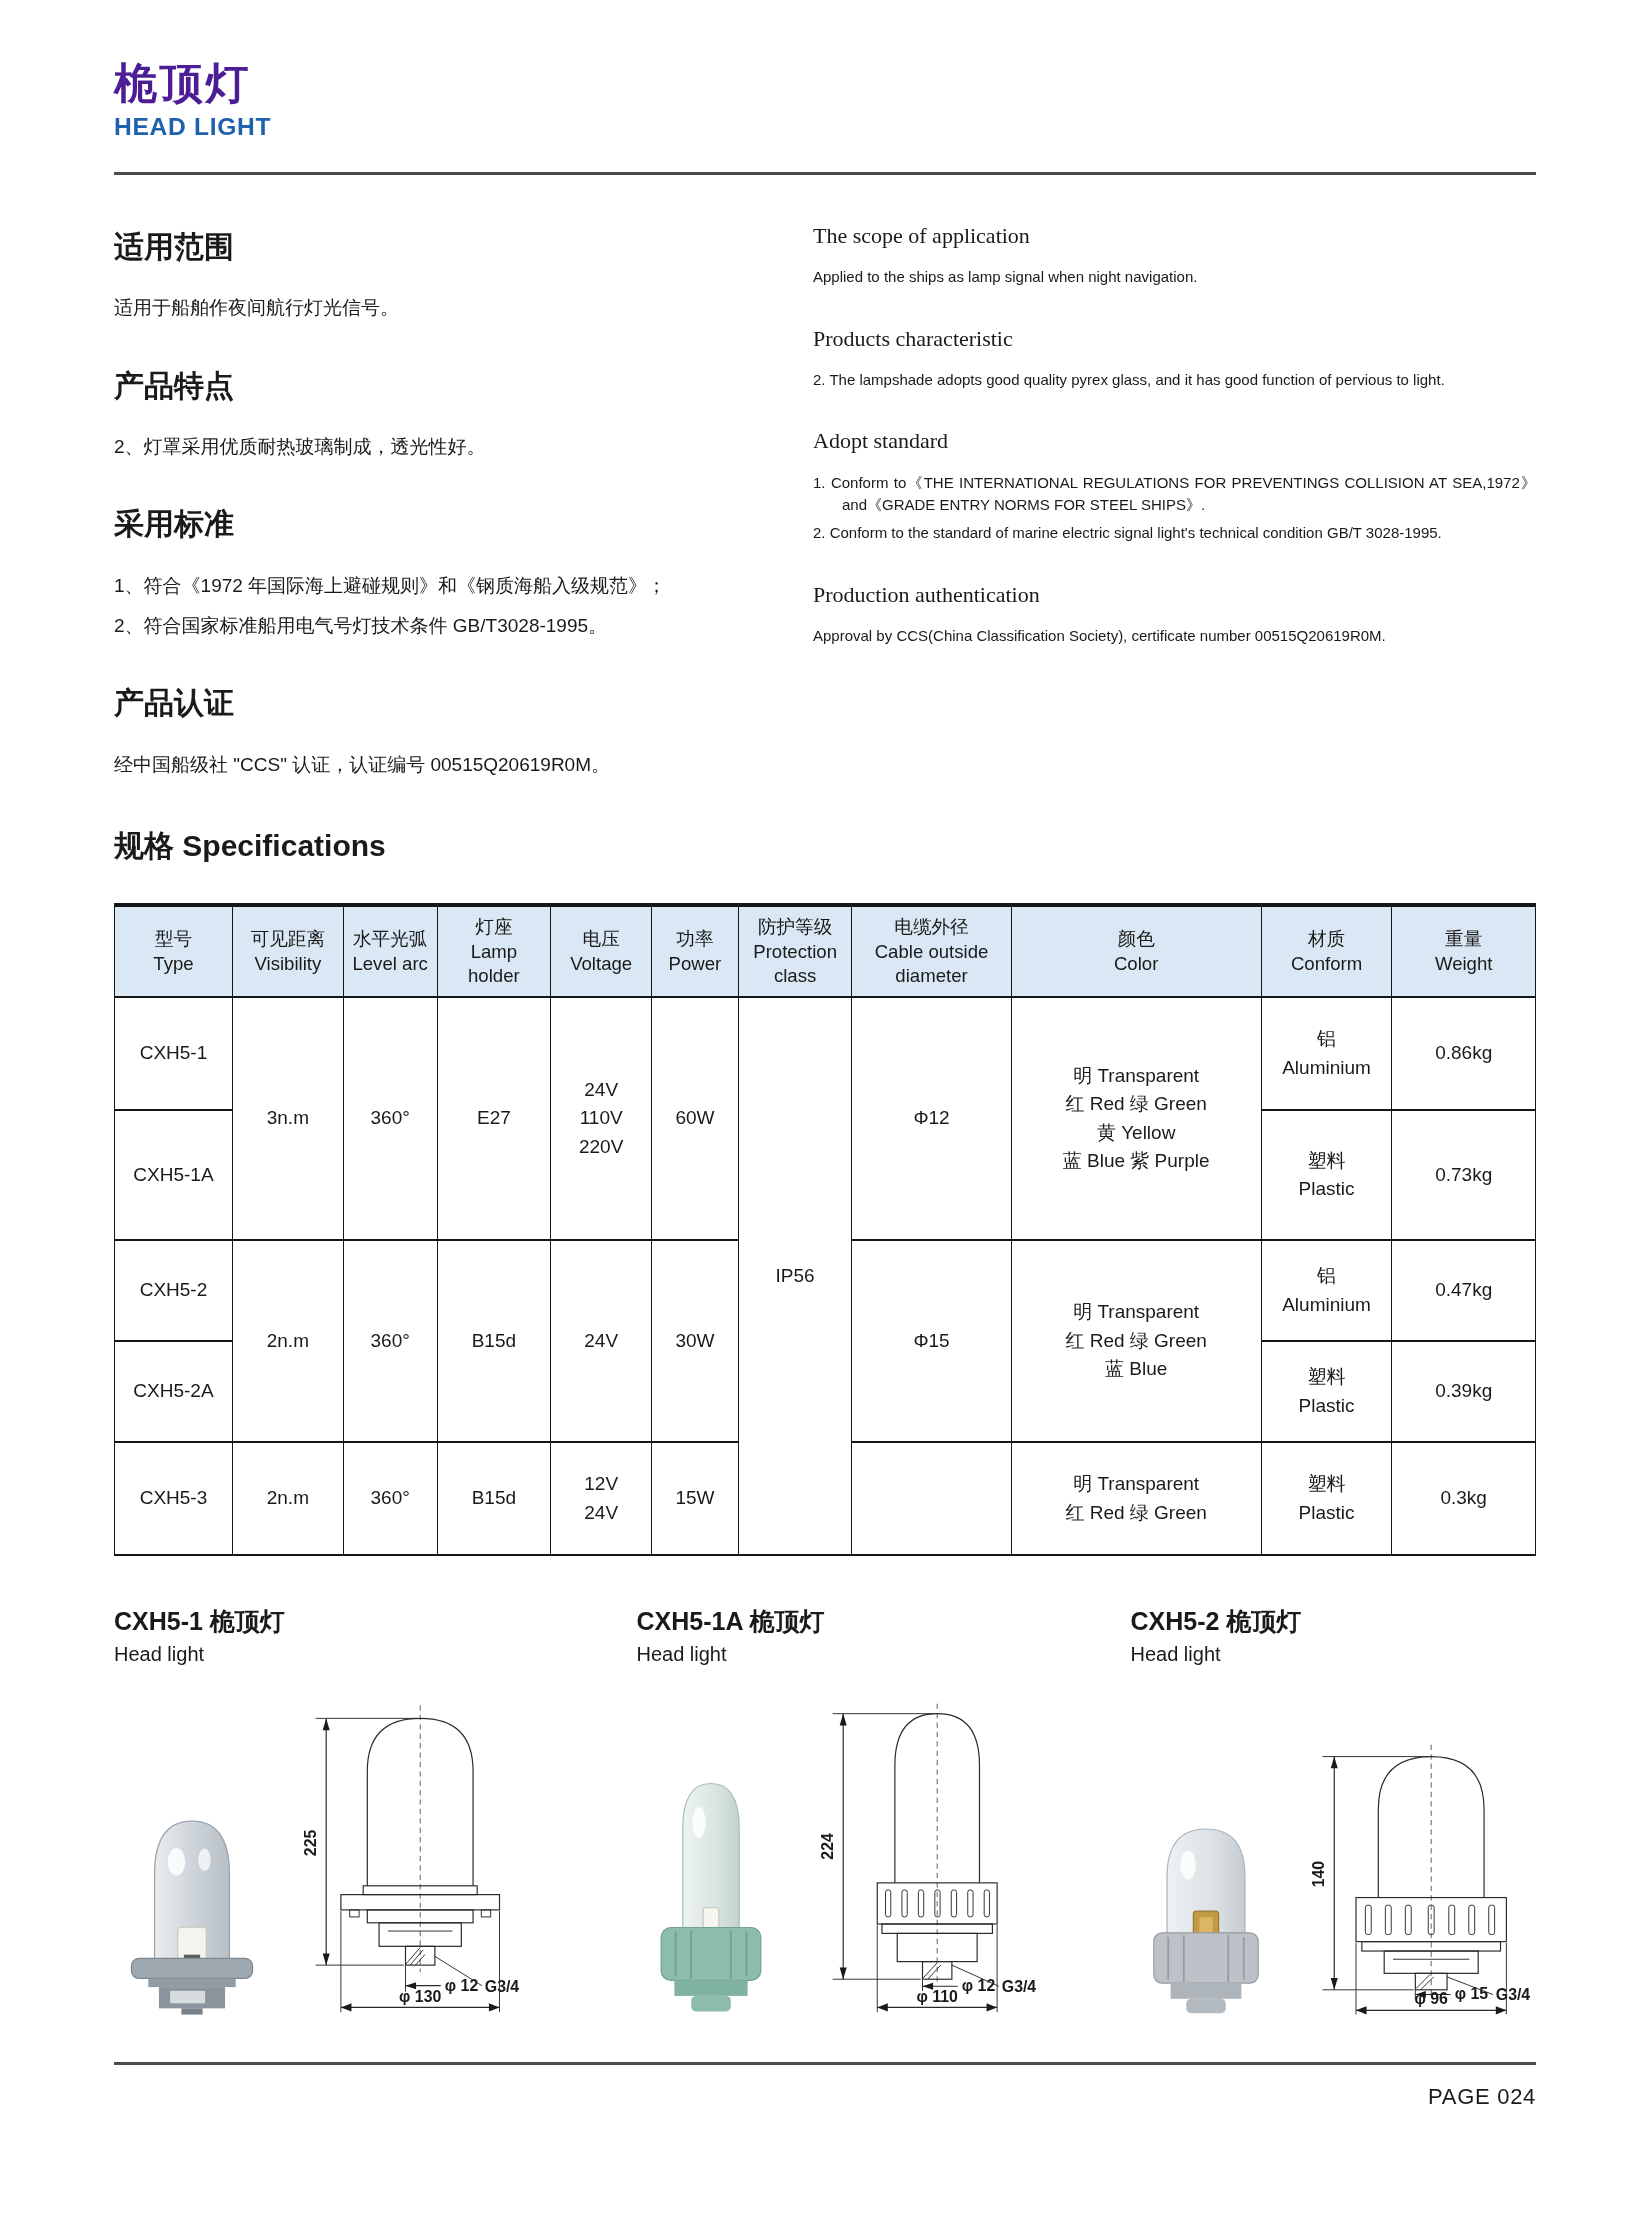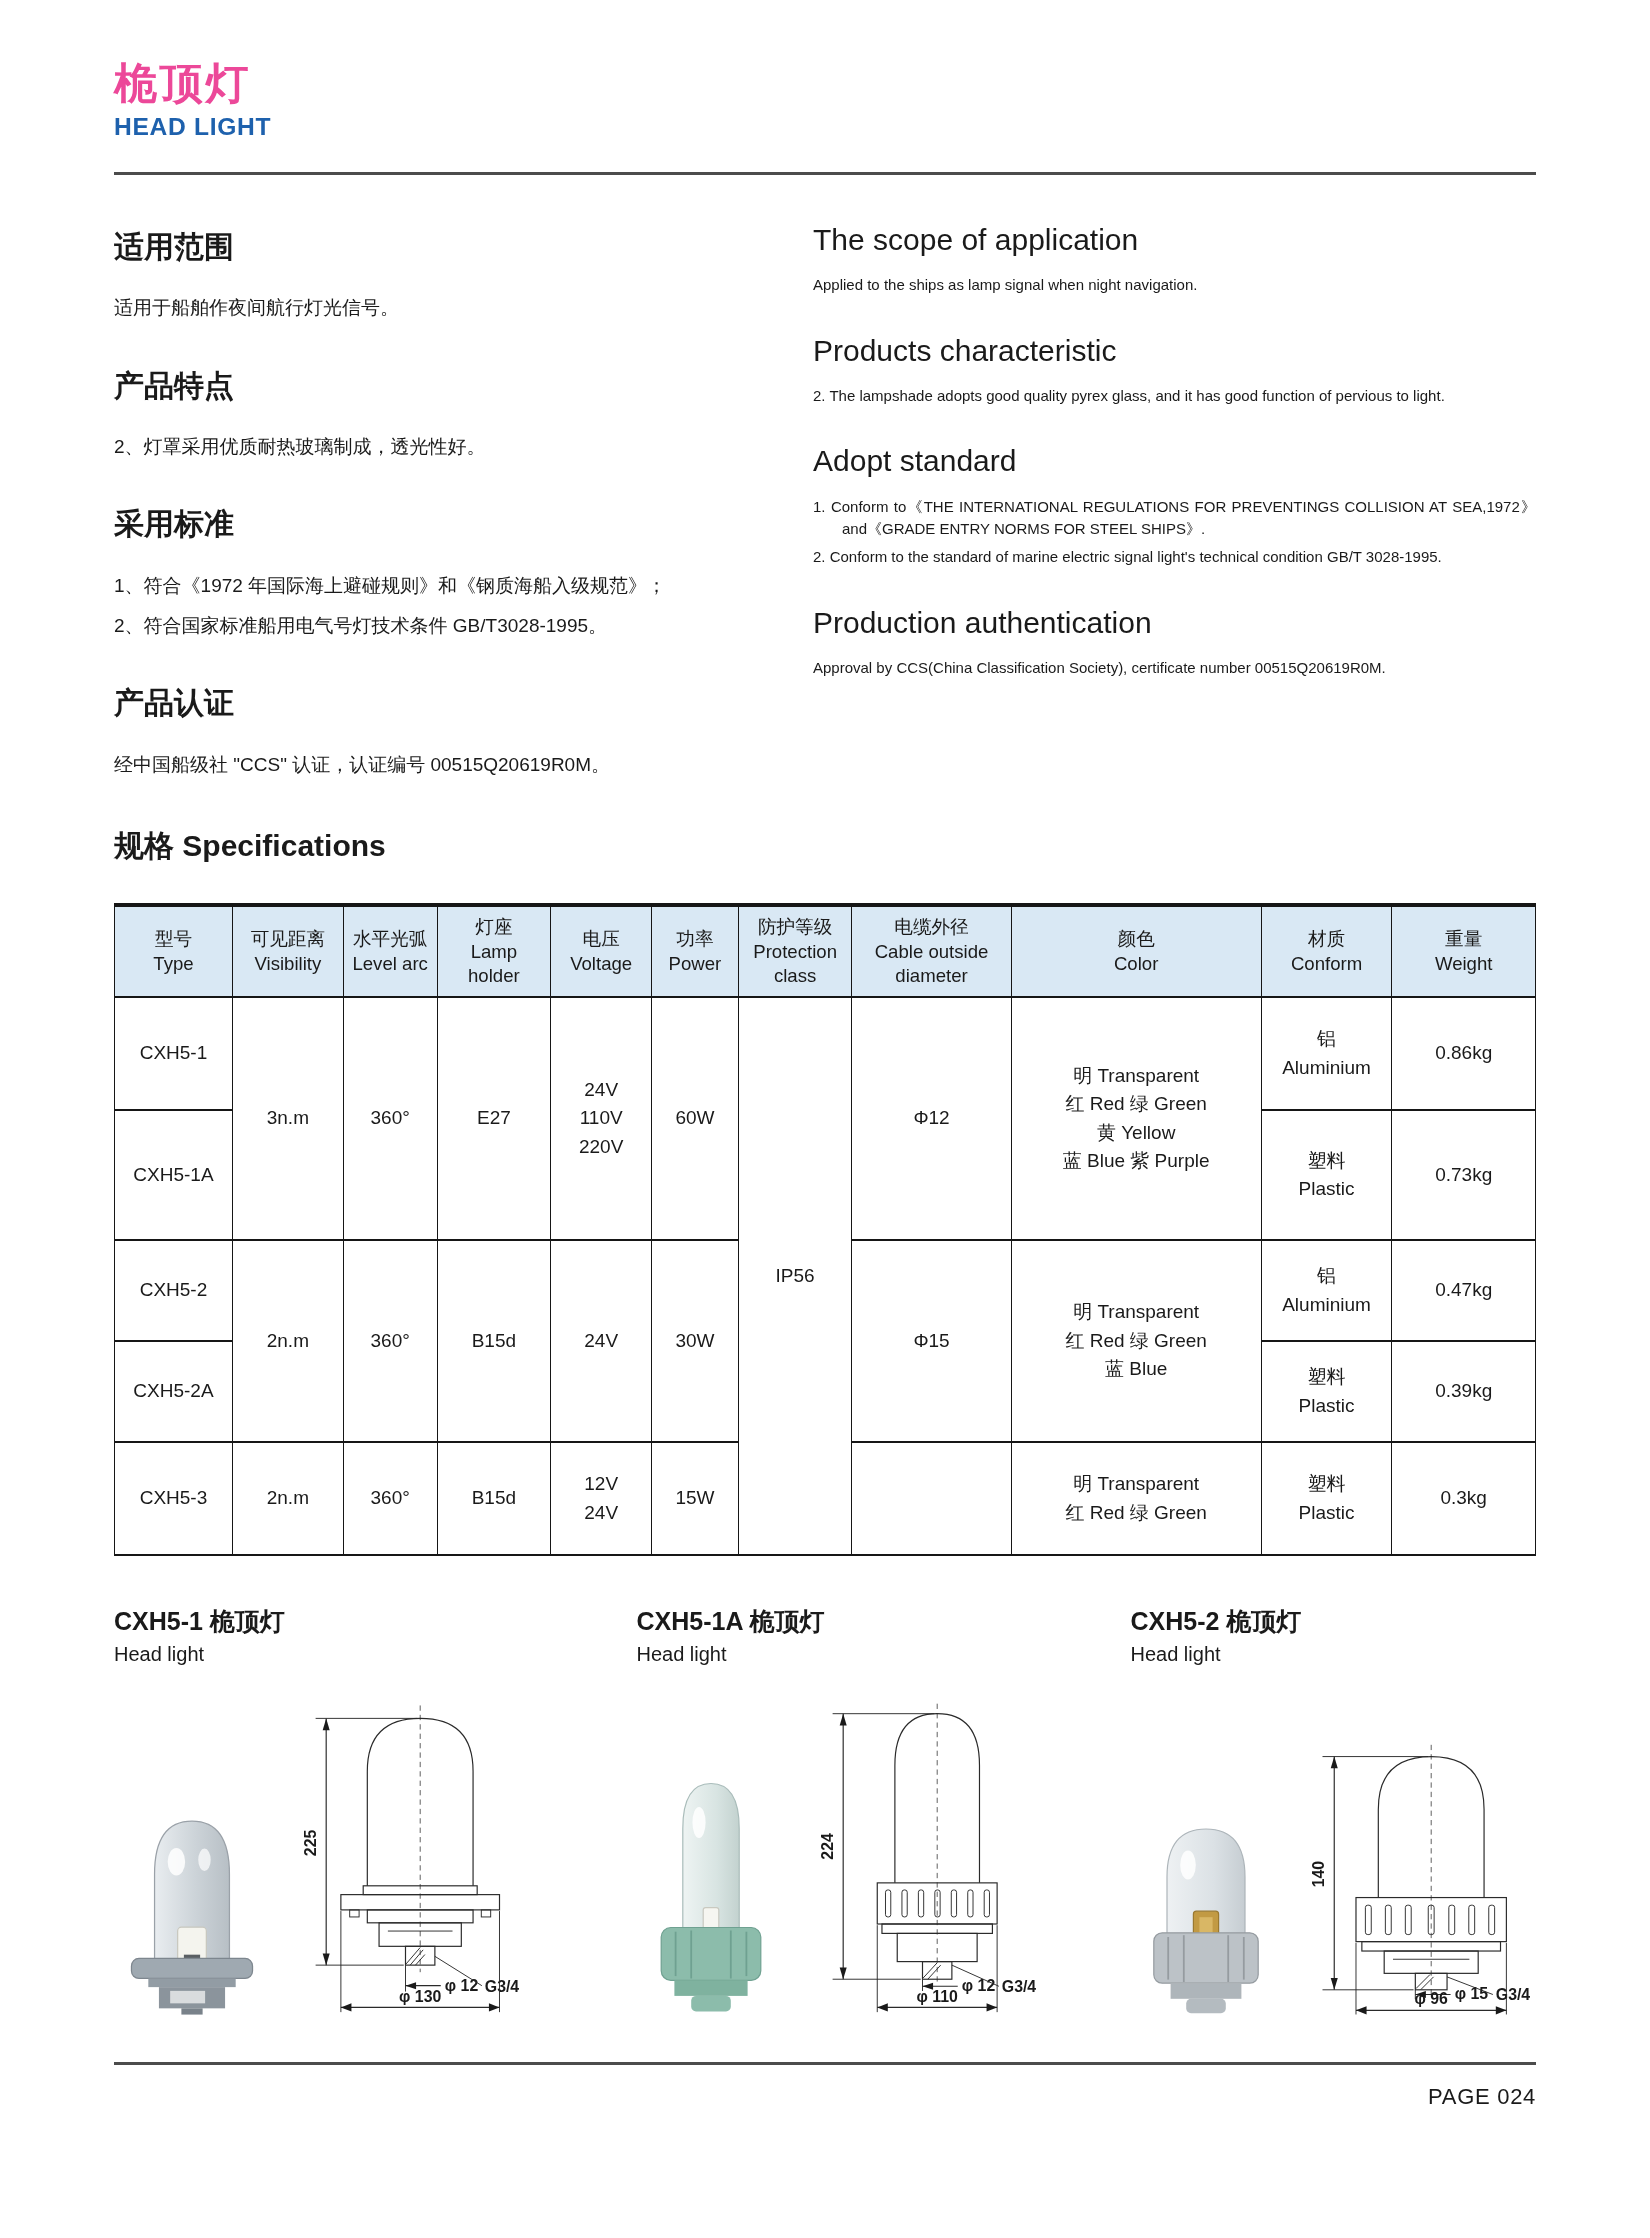--- a/index.html
+++ b/index.html
@@ -5,33 +5,33 @@
   * { box-sizing: border-box; }
   html,body { margin:0; padding:0; }
   body {
     width:1650px; height:2239px; overflow:hidden;
     background:#ffffff; color:#1a1a1a;
     font-family:"Liberation Sans", "DejaVu Sans", sans-serif;
   }
   .page { width:100%; height:100%; padding:61px 114px 0 114px; }
 
   
-  .title-zh { color:#ec4899; font-size:43px; font-weight:bold; letter-spacing:2.7px; line-height:1.05; }
+  .title-zh { color:#4c1d95; font-size:43px; font-weight:bold; letter-spacing:2.7px; line-height:1.05; }
   .title-en { color:#1e61ad; font-size:24.6px; font-weight:600; letter-spacing:0.7px; margin-top:6.7px; }
   .head-rule { border:none; border-top:3.3px solid #4c4c4c; margin:31px 0 0 0; }
 
   
   .columns { display:flex; gap:74px; margin-top:40px; height:602px; }
   .col-left  { flex:0 0 625px; }
   .col-right { flex:1 1 auto; }
   h2.zh { font-size:30px; font-weight:600; margin:40px 0 22.6px 0; }
   .col-left h2.zh:first-child { margin-top:12px; }
   p.zh  { font-size:19px; line-height:1.85; margin:5.3px 0; }
   p.hang-zh { padding-left:37px; text-indent:-37px; }
-  h2.en { font-size:30px; font-weight:500; margin:37px 0 17.3px 0; }
+  h2.en { font-size:22px; font-weight:500; margin:37px 0 17.3px 0;font-family:Liberation Serif, serif; }
   .col-right h2.en:first-child { margin-top:8px; }
   p.en  { font-size:15px; line-height:1.5; margin:5.3px 0; text-align:justify; }
   p.hang-en { padding-left:29px; text-indent:-29px; }
 
   
   .spec-heading { font-size:30px; font-weight:600; margin:9.3px 0 36px 0; }
   table.spec { width:100%; border-collapse:collapse; table-layout:fixed; }
   table.spec th, table.spec td {
     border:1.3px solid #161616;
     border-top-width:2.7px; border-bottom-width:2.7px;

